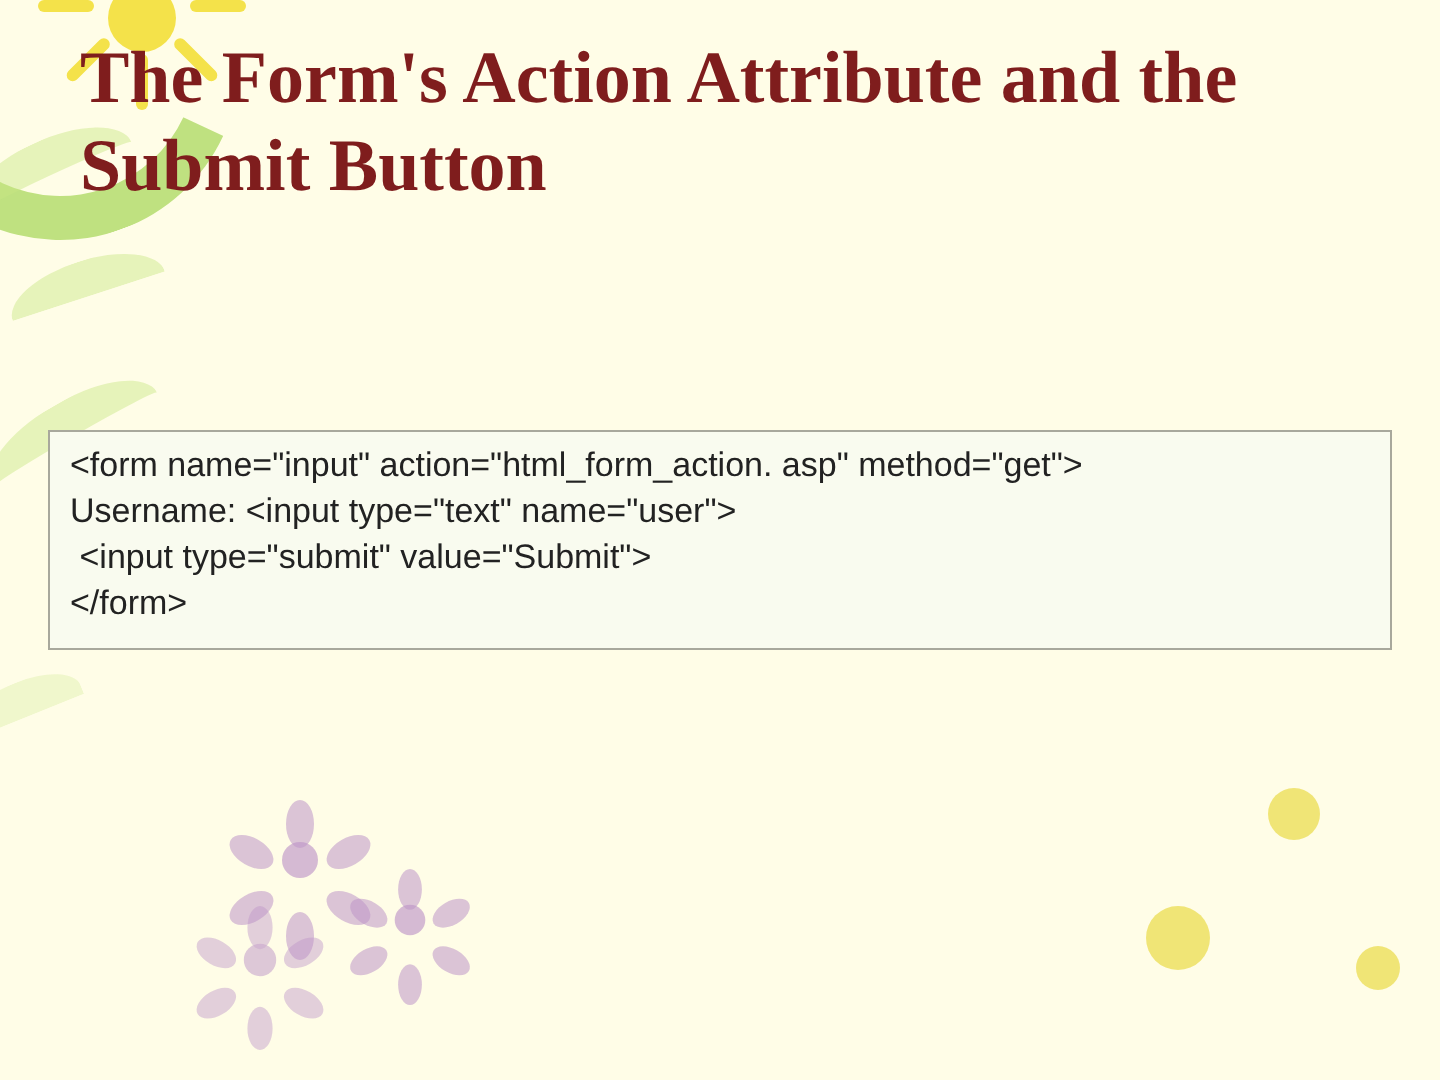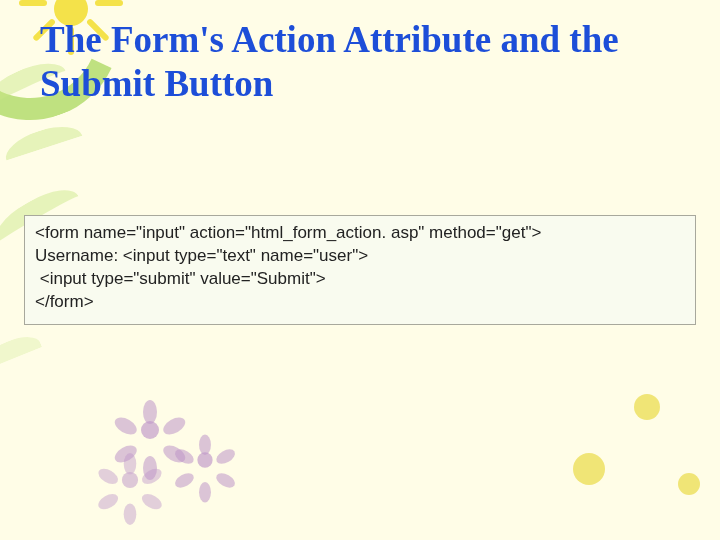--- a/index.html
+++ b/index.html
@@ -107,21 +107,21 @@
   .d1 { right: 60px; bottom: 120px; }
   .d2 { right: 115px; bottom: 55px; width: 32px; height: 32px; }
   .d3 { right: 20px;  bottom: 45px; width: 22px; height: 22px; }
 
   
   .title {
     position: relative;
     z-index: 2;
     padding: 18px 38px 0 40px;
     font-weight: bold;
-    color: #1d4ed8;
+    color: #7f1d1d;
     font-size: 37px;
     line-height: 1.18;
   }
 
   .codebox {
     position: relative;
     z-index: 2;
     margin: 110px 24px 0 24px;
     background: #f9fbef;
     border: 1px solid #a8a89c;

